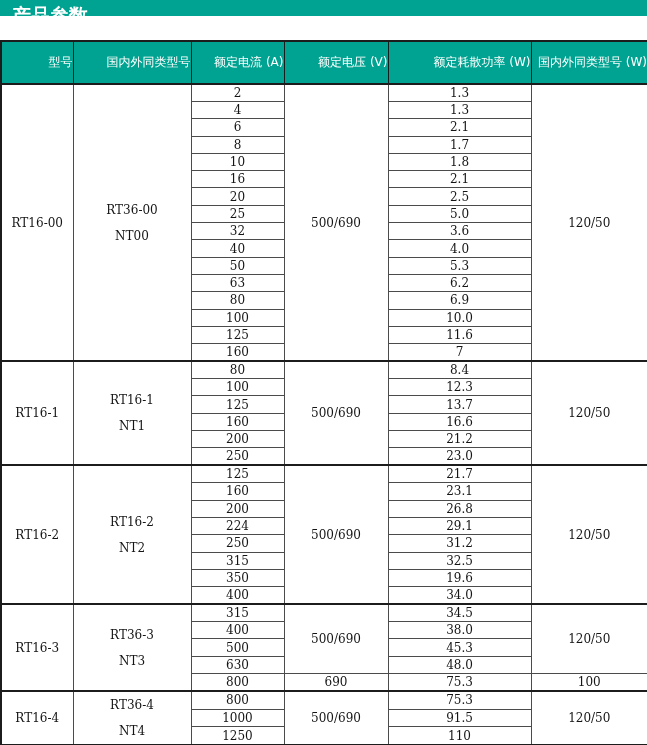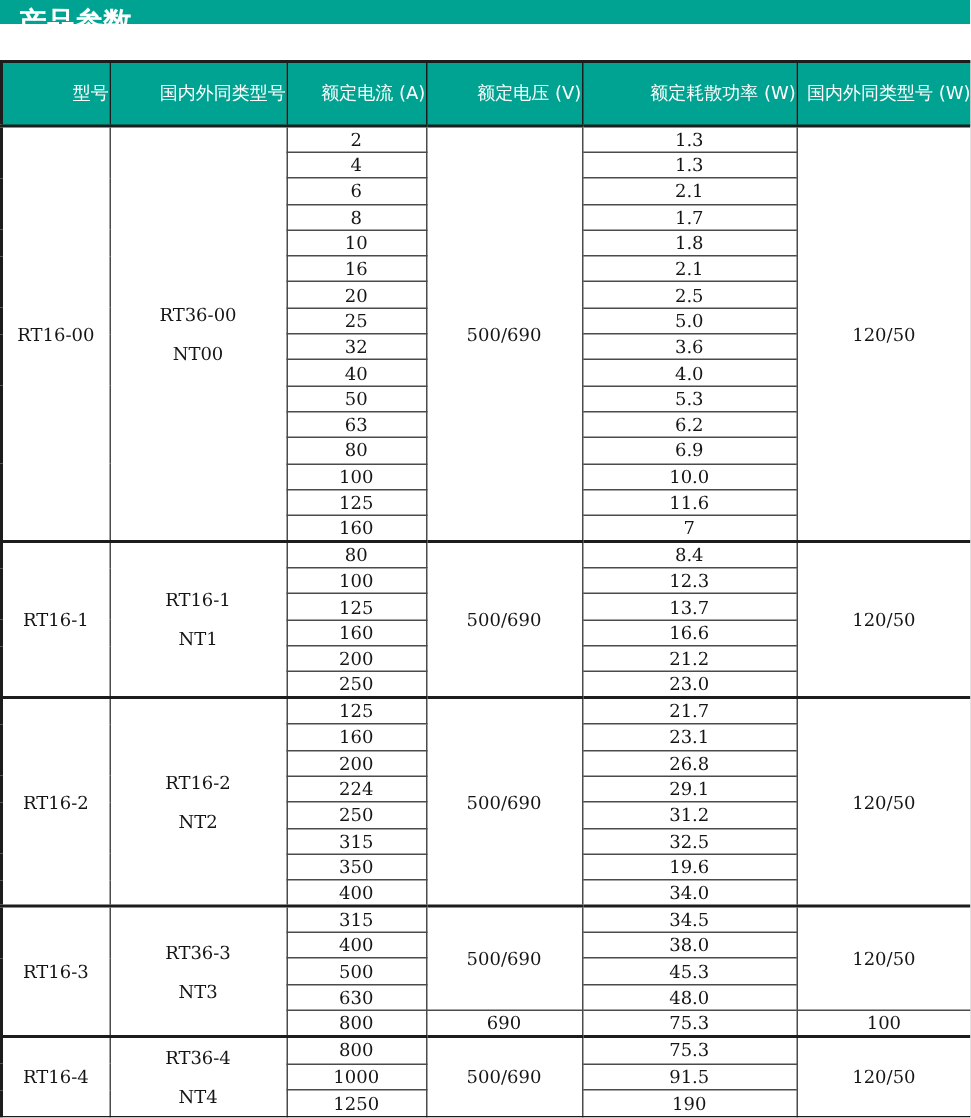--- a/index.html
+++ b/index.html
@@ -264,17 +264,17 @@
           <td rowspan="3">500/690</td>
           <td>75.3</td>
           <td rowspan="3">120/50</td>
         </tr>
         <tr>
           <td>1000</td>
           <td>91.5</td>
         </tr>
         <tr>
           <td>1250</td>
-          <td>190</td>
+          <td>110</td>
         </tr>
       </tbody>
   </table>
 </div>
 
 </body></html>

